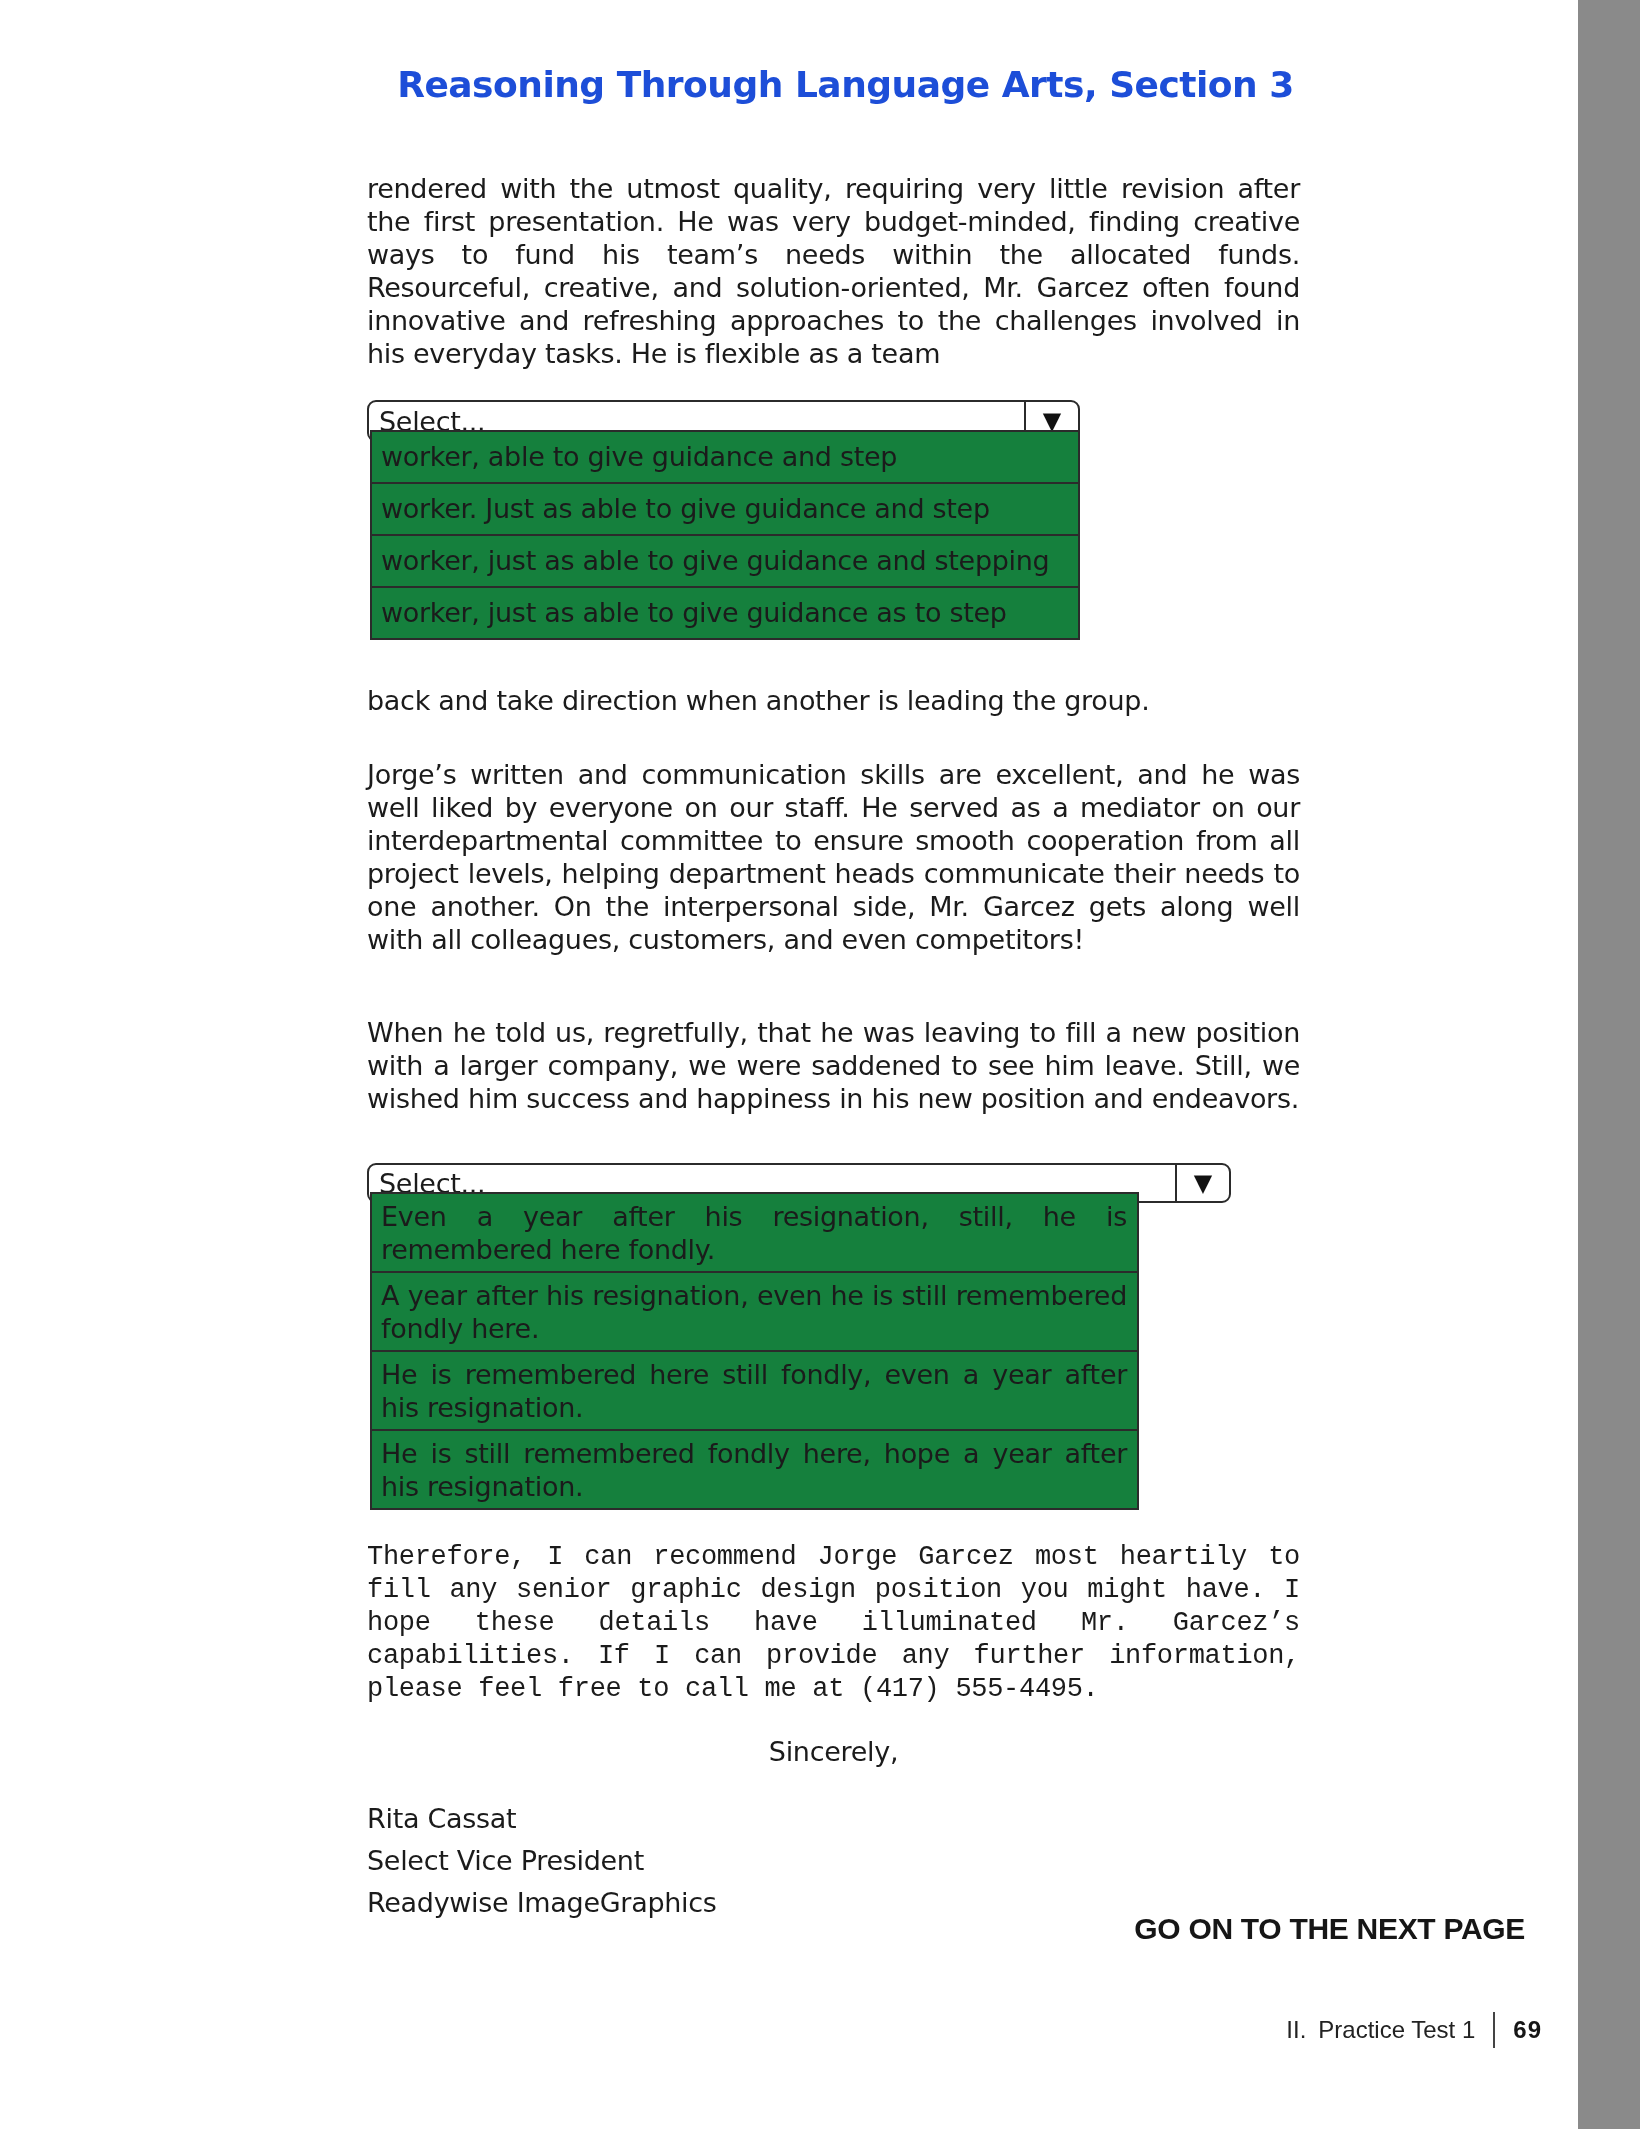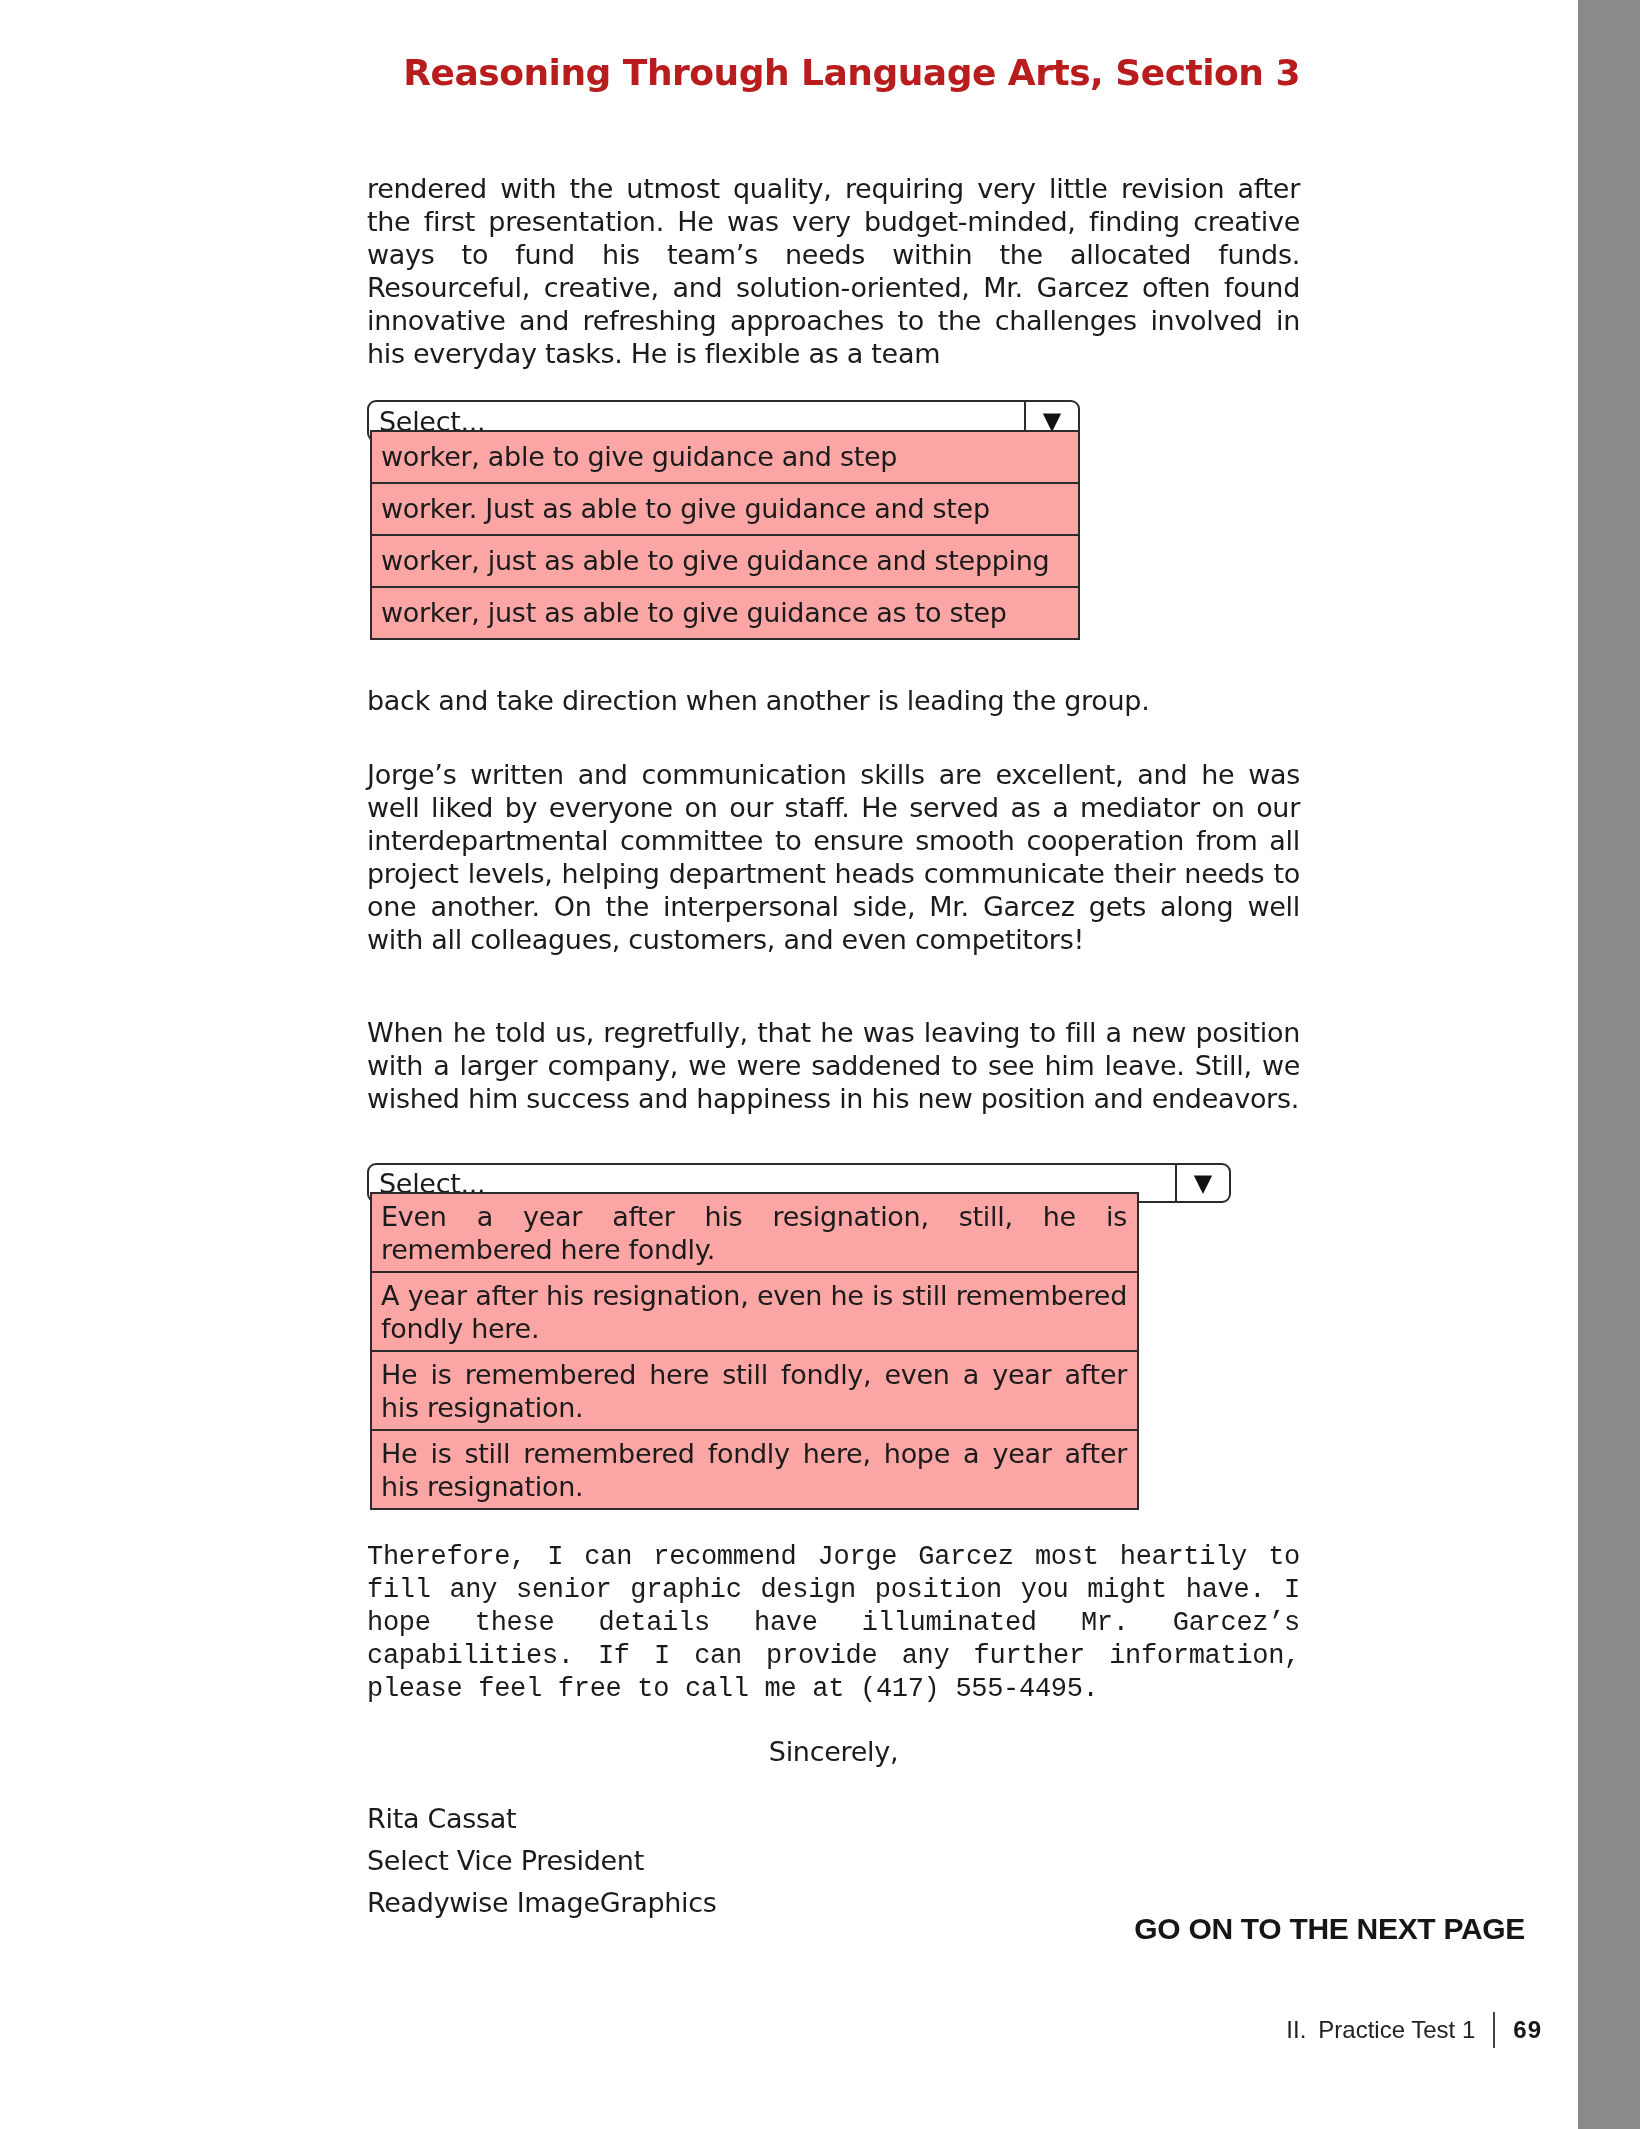--- a/index.html
+++ b/index.html
@@ -22,26 +22,26 @@
     right: 0;
     width: 62px;
     height: 2129px;
     background: #8a8a8a;
   }
   .title {
     position: absolute;
     left: 367px;
     width: 933px;
     top: 52px;
-    margin: 0;
+    margin: 12px;
     font-size: 36px;
     font-weight: bold;
     letter-spacing: -0.5px;
-    text-align: right;
-    color: #b91c1c;
+    text-align: center;
+    color: #1d4ed8;
   }
   .para {
     position: absolute;
     left: 367px;
     width: 933px;
     margin: 0;
     font-size: 27px;
     line-height: 33px;
     letter-spacing: -0.3px;
     text-align: justify;
@@ -95,21 +95,21 @@
   }
   .arrow-glyph {
     font-size: 24px;
     color: #111111;
     line-height: 1;
   }
   
   .option-list {
     position: absolute;
     left: 370px;
-    background: #fca5a5;
+    background: #15803d;
     border: 2px solid #2b2b2b;
     box-sizing: border-box;
   }
   .list1 { top: 430px; width: 710px; }
   .list1 .option {
     height: 50px;
     line-height: 50px;
     padding-left: 9px;
     font-size: 27px;
     letter-spacing: -0.3px;

